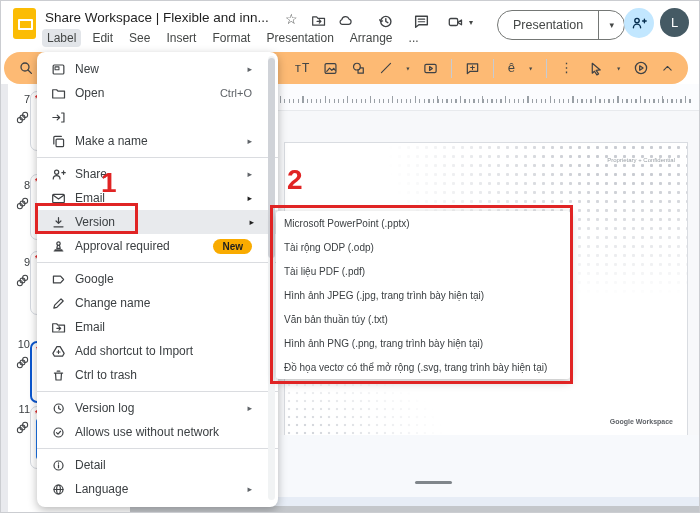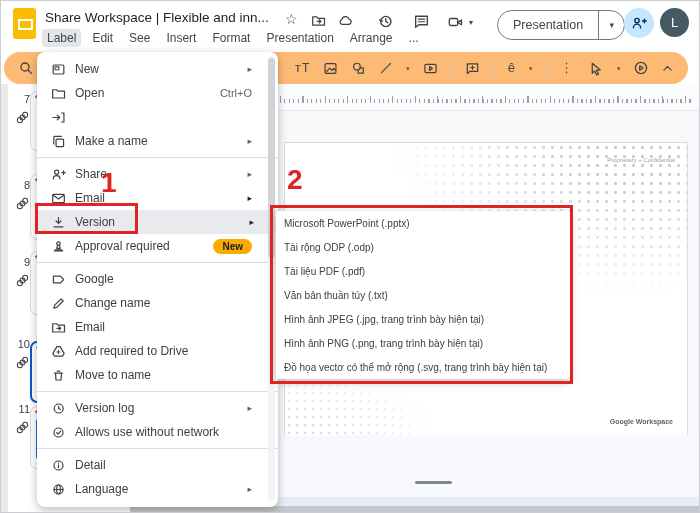--- a/index.html
+++ b/index.html
@@ -421,29 +421,29 @@
       </span>
     <span class="mlabel">Email</span>
   </div>
   <div class="mrow">
     <span class="mico">
         <svg class="ic" width="15" height="15" viewBox="0 0 16 16">
           <path d="M6.3 2.8h3.4L14 10l-1.7 3H3.7L2 10z"></path>
           <path d="M8 6.8v3.4M6.3 8.5h3.4" stroke-width="1.1"></path>
         </svg>
       </span>
-    <span class="mlabel">Add required to Drive</span>
+    <span class="mlabel">Add shortcut to Import</span>
   </div>
   <div class="mrow">
     <span class="mico">
         <svg class="ic" width="15" height="15" viewBox="0 0 16 16">
           <path d="M4.8 5.4h6.4l-.5 7.4H5.3zM3.6 5.4h8.8M6.6 3.4h2.8"></path>
         </svg>
       </span>
-    <span class="mlabel">Move to name</span>
+    <span class="mlabel">Ctrl to trash</span>
   </div>
   <div class="mdiv"></div>
   <div class="mrow">
     <span class="mico">
         <svg class="ic" width="15" height="15" viewBox="0 0 16 16">
           <circle cx="8.2" cy="8" r="4.8"></circle>
           <path d="M8.2 5.4V8l1.9 1.1"></path>
         </svg>
       </span>
     <span class="mlabel">Version log</span>
@@ -481,22 +481,22 @@
   </div>
   <div class="mscroll">
     <div class="mthumb"></div>
   </div>
 </div>
 
 <div class="abs submenu">
   <div class="srow">Microsoft PowerPoint (.pptx)</div>
   <div class="srow">Tài rộng ODP (.odp)</div>
   <div class="srow">Tài liệu PDF (.pdf)</div>
+  <div class="srow">Hình ảnh JPEG (.jpg, trang trình bày hiện tại)</div>
   <div class="srow">Văn bản thuần túy (.txt)</div>
-  <div class="srow">Hình ảnh JPEG (.jpg, trang trình bày hiện tại)</div>
   <div class="srow">Hình ảnh PNG (.png, trang trình bày hiện tại)</div>
   <div class="srow">Đồ họa vectơ có thể mở rộng (.svg, trang trình bày hiện tại)</div>
 </div>
 
 <div class="abs annbox annbox1"></div>
 <div class="abs annbox annbox2"></div>
 <div class="abs annlabel annlabel1">1</div>
 <div class="abs annlabel annlabel2">2</div>
 
 <div class="abs frame"></div>

